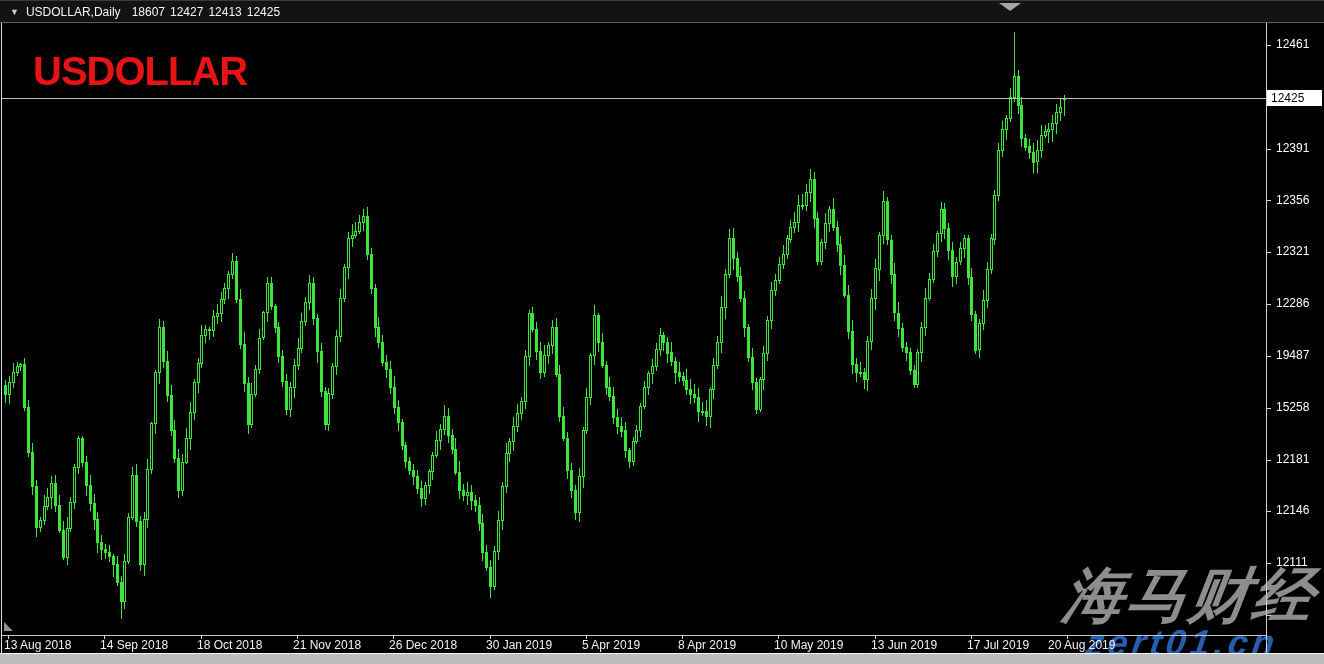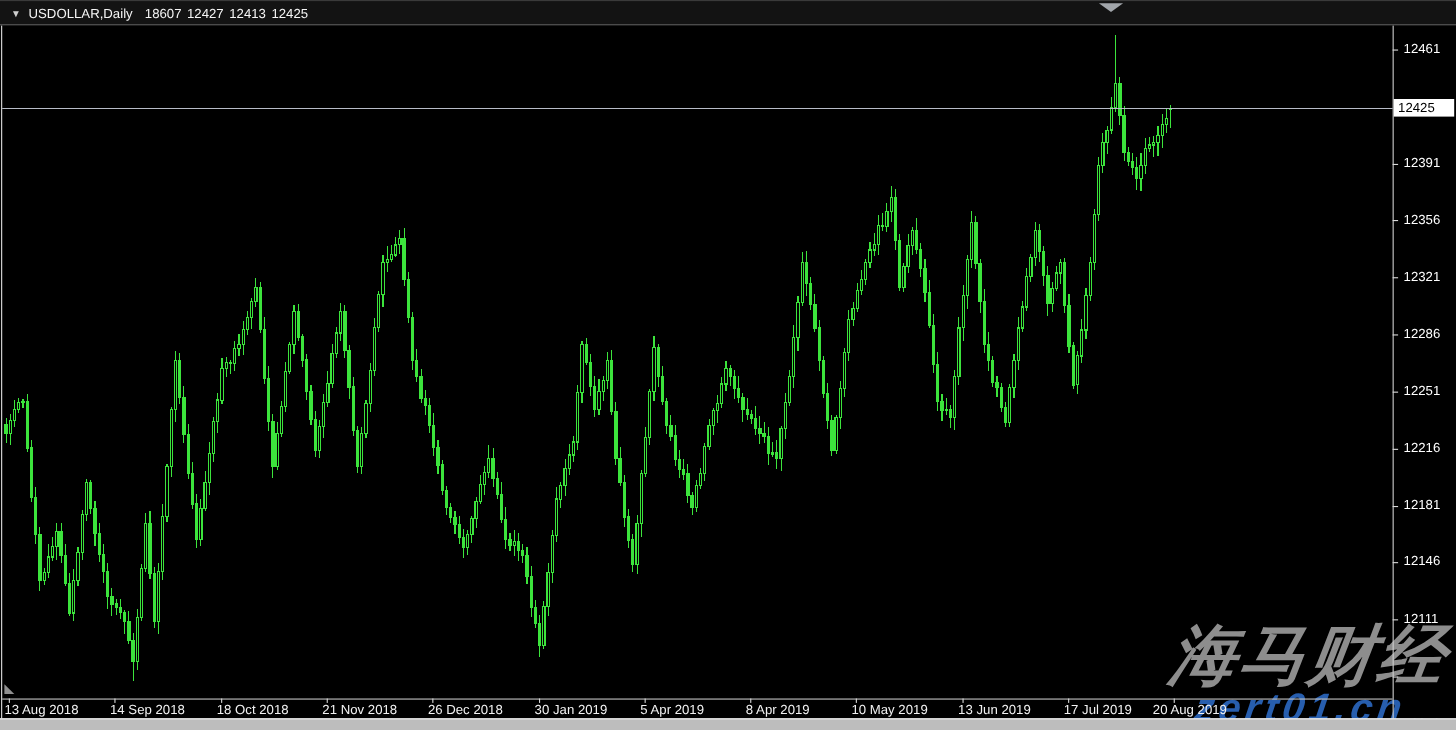--- a/index.html
+++ b/index.html
@@ -609,20 +609,21 @@
           <rect x="1049.70" y="100.5" width="2" height="6.2" stroke="#3ce43c" stroke-width="1" fill="#000000"></rect>
           <line x1="1054.55" x2="1054.55" y1="80.7" y2="111.1" stroke="#3ce43c" stroke-width="1"></line>
           <rect x="1053.55" y="89.8" width="2" height="10.7" stroke="#3ce43c" stroke-width="1" fill="#000000"></rect>
           <line x1="1058.40" x2="1058.40" y1="75.3" y2="98.0" stroke="#3ce43c" stroke-width="1"></line>
           <rect x="1057.40" y="84.5" width="2" height="5.3" stroke="#3ce43c" stroke-width="1" fill="#000000"></rect>
           <line x1="1062.25" x2="1062.25" y1="72.3" y2="93.1" stroke="#3ce43c" stroke-width="1"></line>
           <rect x="1061.25" y="75.3" width="2" height="1.5" stroke="#3ce43c" stroke-width="1" fill="#000000"></rect>
         </g>
         <line x1="0" x2="1264" y1="75.3" y2="75.3" stroke="#b7bcc7" stroke-width="1" shape-rendering="crispEdges"></line>
       </svg>
+    <div id="red-mark">USDOLLAR</div>
   </div>
 
   <div id="left-edge"></div>
   <div id="vaxis-line"></div>
   <div id="haxis-line"></div>
 
   <div id="cjk-mark">海马财经</div>
   <div id="url-mark">zert01.cn</div>
 
   <div id="price-axis">
@@ -630,23 +631,23 @@
       <div class="plabel" style="top: 14px;">12461</div>
       <div class="ptick" style="top: 126px;"></div>
       <div class="plabel" style="top: 118px;">12391</div>
       <div class="ptick" style="top: 177px;"></div>
       <div class="plabel" style="top: 170px;">12356</div>
       <div class="ptick" style="top: 229px;"></div>
       <div class="plabel" style="top: 221px;">12321</div>
       <div class="ptick" style="top: 281px;"></div>
       <div class="plabel" style="top: 273px;">12286</div>
       <div class="ptick" style="top: 333px;"></div>
-      <div class="plabel" style="top: 325px;">12251</div>
+      <div class="plabel" style="top: 325px;">19487</div>
       <div class="ptick" style="top: 385px;"></div>
-      <div class="plabel" style="top: 377px;">12216</div>
+      <div class="plabel" style="top: 377px;">15258</div>
       <div class="ptick" style="top: 437px;"></div>
       <div class="plabel" style="top: 429px;">12181</div>
       <div class="ptick" style="top: 488px;"></div>
       <div class="plabel" style="top: 480px;">12146</div>
       <div class="ptick" style="top: 540px;"></div>
       <div class="plabel" style="top: 532px;">12111</div>
       <div class="ptick" style="top: 592px;"></div>
       <div class="plabel" style="top: 584px; margin-top: 44px;">12076</div>
     </div>
   <div id="time-axis">

